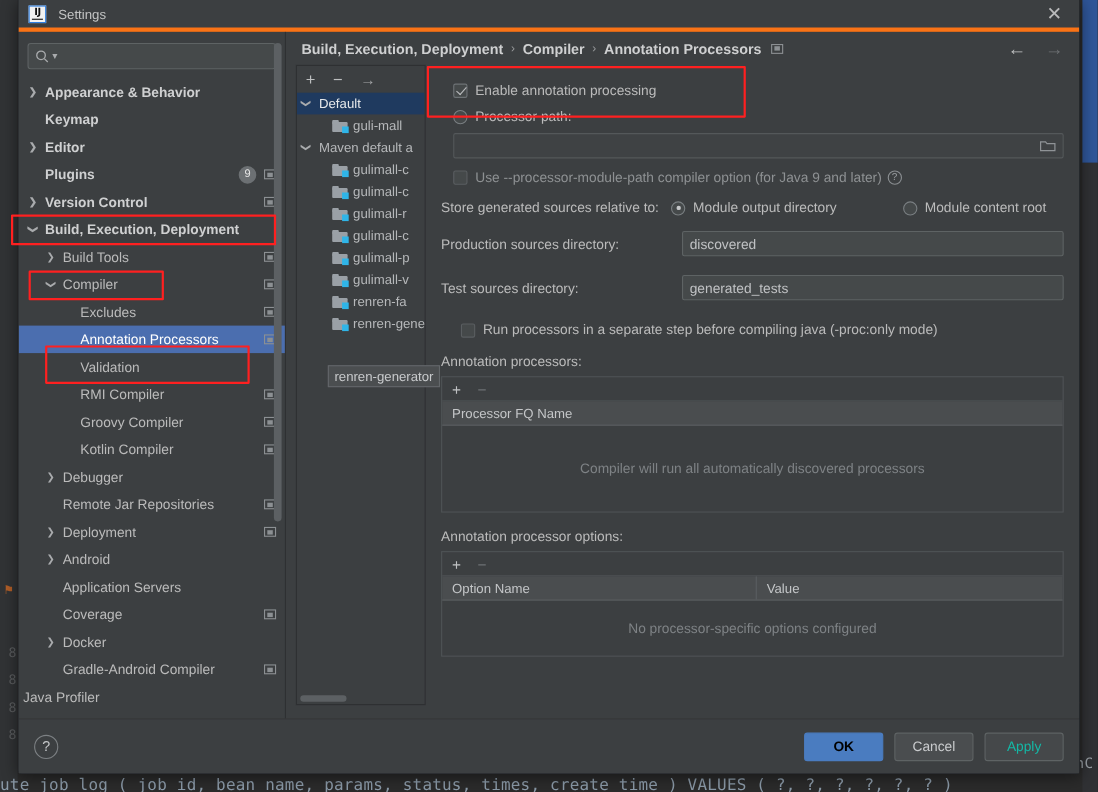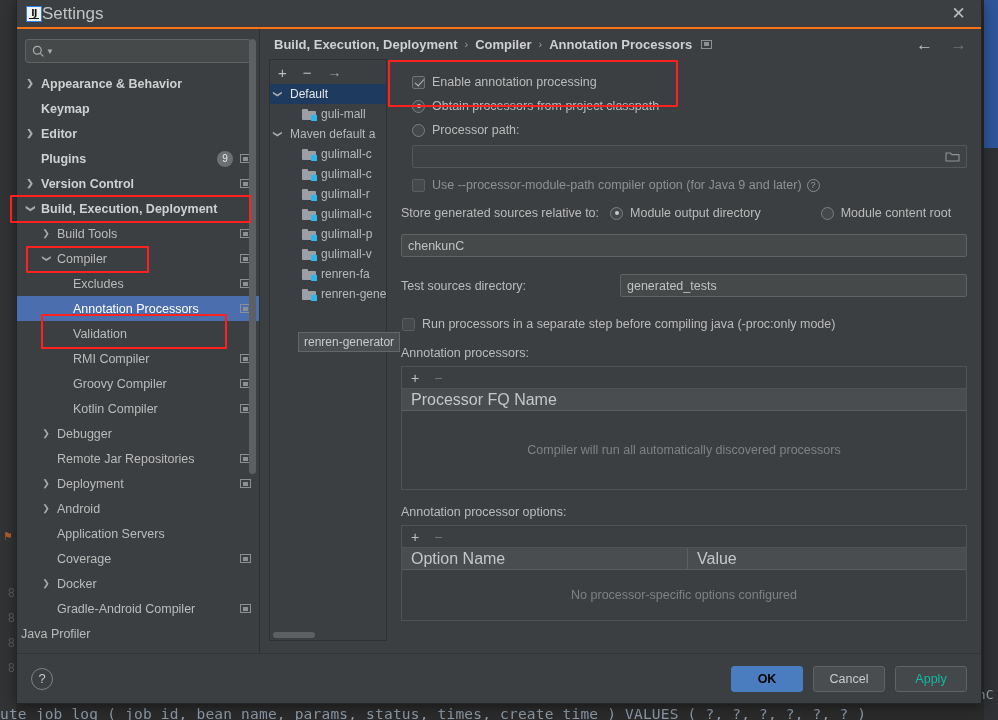--- a/index.html
+++ b/index.html
@@ -54,38 +54,38 @@
     position: absolute; left: 16px; top: 0; width: 966px; height: 704px;
     background: #3c3f41;
     border: 1px solid #22252a;
     border-top: none;
     border-radius: 0 0 4px 4px;
     display: flex; flex-direction: column;
     box-shadow: 0 2px 14px rgba(0,0,0,.45);
   }
   .titlebar {
     height: 29px; background: #3c3f41;
-    border-bottom: 2px solid #f97316;
+    border-bottom: 4px solid #f97316;
     display: flex; align-items: center; padding: 0 0 0 9px;
     flex: none;
   }
   .ij-logo {
     width: 16px; height: 16px; flex: none;
     border: 1.5px solid #2f7fe0; background: #f2f2f2;
     display: flex; align-items: center; justify-content: center;
     font-family: "DejaVu Sans", sans-serif; font-size: 9px; font-weight: 700;
     color: #111; line-height: 1; letter-spacing: -0.5px;
     position: relative;
   }
   .ij-logo::after {
     content: ""; position: absolute; left: 2px; right: 2px; bottom: 1.5px;
     height: 1.5px; background: #111;
   }
   .title-text {
-    font-size: 17px; color: #c3c4c4;
+    margin-left: 11px; font-size: 12px; color: #c3c4c4;
   }
   .win-close {
     margin-left: auto; width: 45px; height: 29px;
     display: flex; align-items: center; justify-content: center;
     color: #b9babb; font-size: 17px; line-height: 1; cursor: default;
   }
 
   .body-area { flex: 1; display: flex; min-height: 0; position: relative; }
 
   
@@ -261,21 +261,21 @@
   }
   .tbl-toolbar {
     height: 22px; display: flex; align-items: center;
     padding-left: 9px; gap: 15px; border-bottom: 1px solid #4f5356;
   }
   .tbl-tb-btn { font-size: 14px; color: #c0c2c4; line-height: 1; }
   .tbl-tb-btn.dim { color: #72767a; }
   .tbl-head {
     height: 22px; display: flex; align-items: center;
     background: #4a4d4f; border-bottom: 1px solid #5a5e61;
-    font-size: 16px; color: #c4c6c8;
+    font-size: 12px; color: #c4c6c8;
   }
   .tbl-head .col { padding-left: 9px; height: 100%; display: flex; align-items: center; }
   .tbl-head .col.b { border-left: 1px solid #5a5e61; }
   .tbl-empty {
     display: flex; align-items: center; justify-content: center;
     font-size: 12.5px; color: #7e8285;
   }
 
   
   .tooltip {
@@ -585,24 +585,20 @@
             </div>
           </div>
 
           <div class="form">
 
             <div class="row" style="margin-top:8px; margin-left:11px">
               <span class="cb checked"></span>
               <span class="lbl">Enable annotation processing</span>
             </div>
 
-            <div class="row" style="margin-top:10px; margin-left:11px">
-              <span class="rb checked"></span>
-              <span class="lbl">Obtain processors from project classpath</span>
-            </div>
 
             <div class="row" style="margin-top:10px; margin-left:11px">
               <span class="rb"></span>
               <span class="lbl">Processor path:</span>
             </div>
 
             <div class="txtfield disabled" style="margin-top:8px; margin-left:11px; margin-right:0px;">
               <span style="flex:1"></span>
               <svg width="15" height="12" viewBox="0 0 15 12">
                 <path d="M1 2 L5.5 2 L6.8 3.6 L14 3.6 L14 10 L1 10 Z" fill="none" stroke="#8f9396" stroke-width="1.1"></path>
@@ -617,29 +613,30 @@
 
             <div class="row" style="margin-top:14px;">
               <span class="lbl">Store generated sources relative to:</span>
               <span class="rb checked" style="margin-left:11px"></span>
               <span class="lbl">Module output directory</span>
               <span class="rb" style="margin-left:60px"></span>
               <span class="lbl">Module content root</span>
             </div>
 
             <div class="row" style="margin-top:14px;">
-              <span class="txtfield" style="flex:1">chenkunC</span>
+              <span class="lbl" style="width:219px">Production sources directory:</span>
+              <span class="txtfield" style="flex:1">discovered</span>
             </div>
 
             <div class="row" style="margin-top:17px;">
               <span class="lbl" style="width:219px">Test sources directory:</span>
               <span class="txtfield" style="flex:1">generated_tests</span>
             </div>
 
-            <div class="row" style="margin-top:20px; margin-left:1px">
+            <div class="row" style="margin-top:20px; margin-left:18px">
               <span class="cb dimbox"></span>
               <span class="lbl">Run processors in a separate step before compiling java (-proc:only mode)</span>
             </div>
 
             <div class="lbl" style="margin-top:15px;">Annotation processors:</div>
             <div class="tbl" style="margin-top:6px; height:124px;">
               <div class="tbl-toolbar">
                 <span class="tbl-tb-btn">+</span>
                 <span class="tbl-tb-btn dim">−</span>
               </div>

